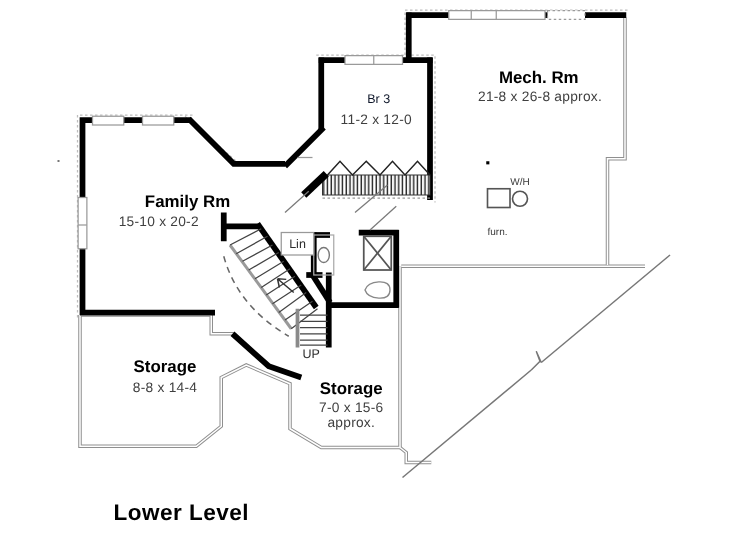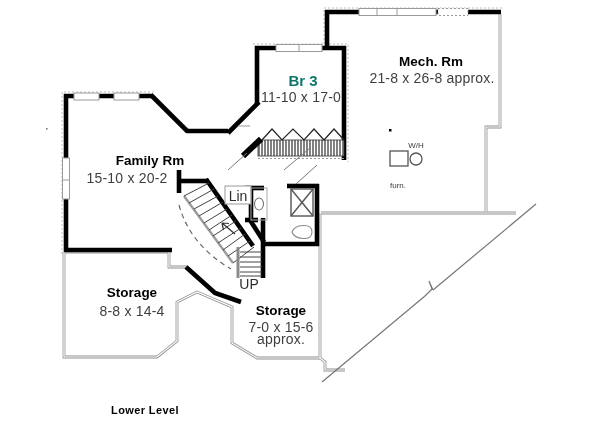--- a/index.html
+++ b/index.html
@@ -2,25 +2,25 @@
 <html><head>
 <meta charset="utf-8">
 <style>
   html,body{margin:0;padding:0;background:#ffffff;}
   #plan{position:relative;width:600px;height:440px;background:#ffffff;overflow:hidden;
         font-family:"Liberation Sans", sans-serif;}
   #plan svg{position:absolute;left:0;top:0;}
   .lbl{position:absolute;transform:translate(-50%,-50%);white-space:nowrap;
        color:#111;text-align:left;line-height:1;}
   .room-name{font-weight:bold;font-size:13.5px;color:#000;}
-  .room-name-sm{font-weight:bold;font-size:15px;color:#0f766e;}
-  .room-dims{font-size:14px;color:#3f3f3f;letter-spacing:.2px;}
-  .small-lbl{font-size:14px;color:#2e2e2e;}
+  .room-name-sm{font-weight:normal;font-size:10px;color:#0f172a;}
+  .room-dims{font-size:11px;color:#3f3f3f;letter-spacing:.2px;}
+  .small-lbl{font-size:10px;color:#2e2e2e;}
   .tiny-lbl{font-size:8px;color:#3a3a3a;}
-  .plan-title{font-weight:bold;font-size:11px;color:#000;letter-spacing:.4px;}
+  .plan-title{font-weight:bold;font-size:18px;color:#000;letter-spacing:.4px;}
 </style>
 </head>
 <body>
 
 <div id="plan">
 
   <svg width="600" height="440" viewBox="0 0 600 440">
 
     <defs>
       <pattern id="hatch" width="3" height="6" patternUnits="userSpaceOnUse">
@@ -140,21 +140,21 @@
       <line x1="284" y1="170" x2="310" y2="148"></line>
       <line x1="296" y1="184" x2="317" y2="165"></line>
       <line x1="228" y1="170" x2="247" y2="153"></line>
     </g>
   </svg>
 
   <div class="lbl room-name" style="left:126px;top:161px;padding-left:48px;">Family Rm</div>
   <div class="lbl room-dims" style="left:127px;top:178px;">15-10 x 20-2</div>
 
   <div class="lbl room-name-sm" style="left:303px;top:80px;">Br 3</div>
-  <div class="lbl room-dims" style="left:301px;top:97px;">11-10 x 17-0</div>
+  <div class="lbl room-dims" style="left:301px;top:97px;">11-2 x 12-0</div>
 
   <div class="lbl room-name" style="left:431px;top:62px;">Mech. Rm</div>
   <div class="lbl room-dims" style="left:432px;top:78px;">21-8 x 26-8 approx.</div>
 
   <div class="lbl room-name" style="left:132px;top:293px;">Storage</div>
   <div class="lbl room-dims" style="left:132px;top:311px;">8-8 x 14-4</div>
 
   <div class="lbl room-name" style="left:281px;top:311px;">Storage</div>
   <div class="lbl room-dims" style="left:281px;top:327px;">7-0 x 15-6</div>
   <div class="lbl room-dims" style="left:281px;top:339px;">approx.</div>

